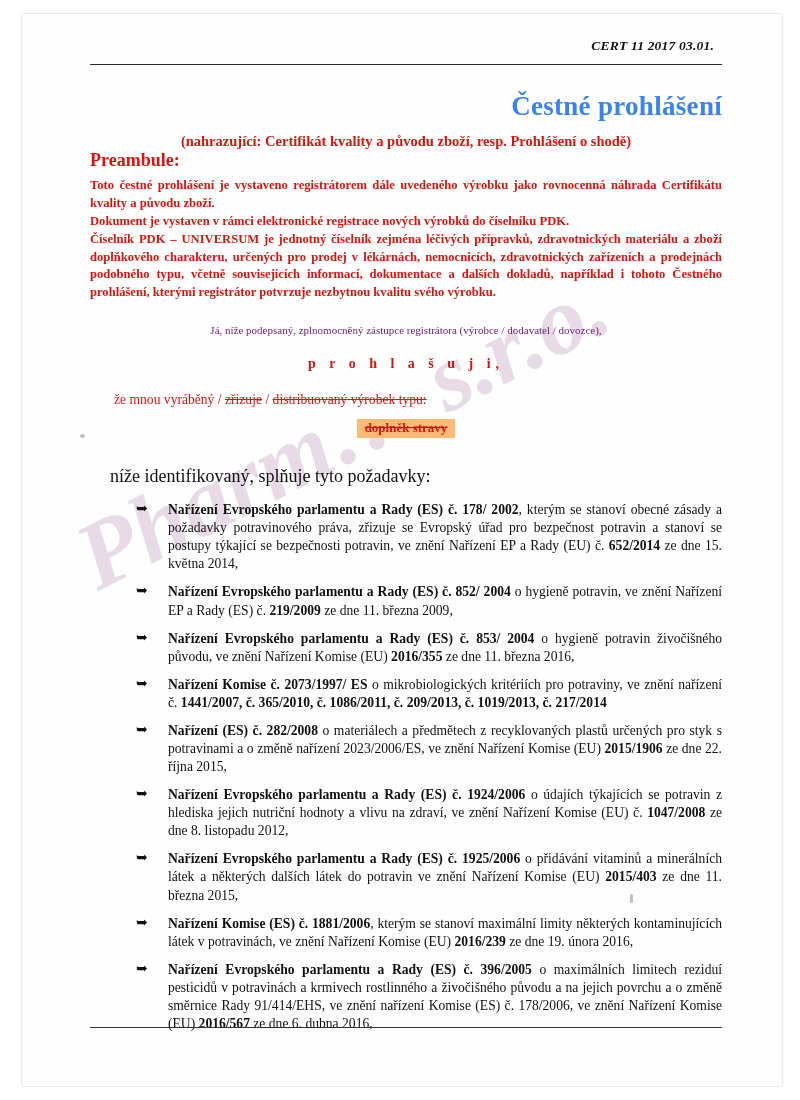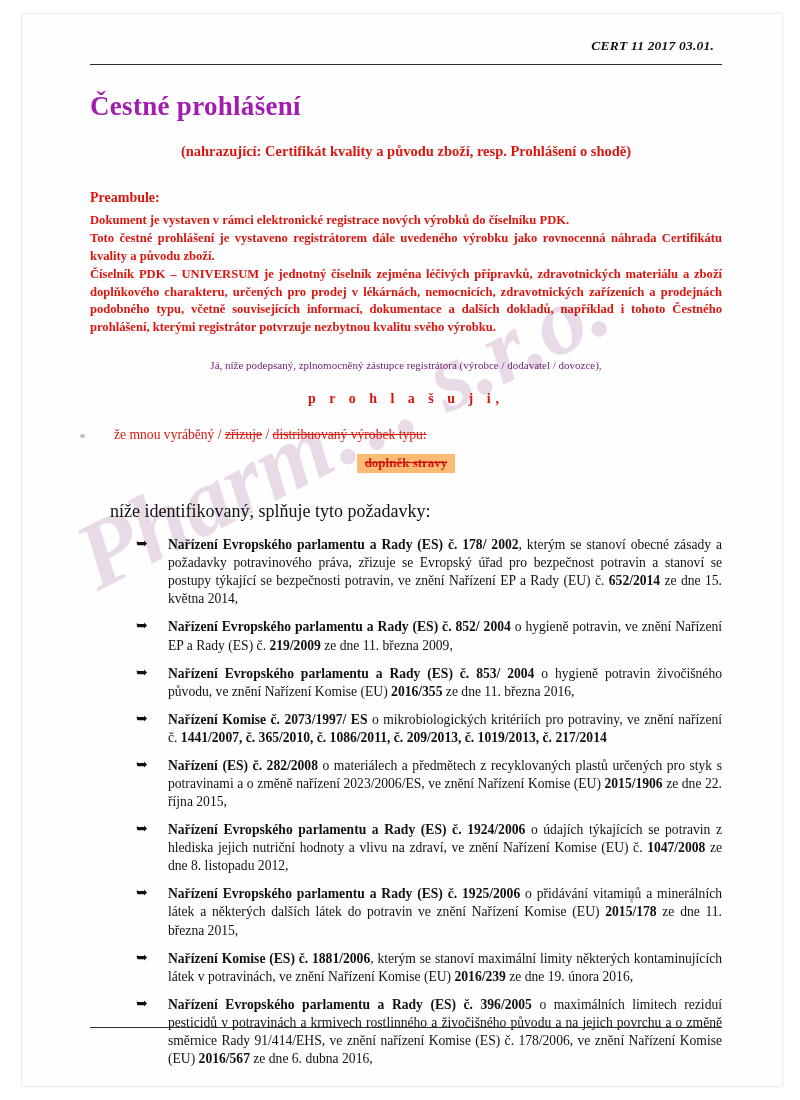--- a/index.html
+++ b/index.html
@@ -40,39 +40,38 @@
     font-style: italic;
     font-size: 13.5px;
     letter-spacing: 0.2px;
     padding-right: 8px;
   }
   .rule {
     border-top: 1px solid #2b2b2b;
     margin-top: 10px;
   }
   .title {
-    text-align: left;
-    color: #a21caf;
+    text-align: right;
+    color: #3b82f6;
     font-weight: bold;
     font-size: 27px;
     margin-top: 26px;
     letter-spacing: 0.3px;
   }
   .subtitle {
     text-align: center;
     color: #d8160f;
     font-weight: bold;
     font-size: 14.5px;
-    margin-top: 21px;
+    margin-top: 11px;
   }
   .preamble-head {
     color: #d8160f;
     font-weight: bold;
-    font-size: 14px;
-    margin-top: 30px;
+    font-size: 18px;
   }
   .preamble-body {
     color: #d8160f;
     font-weight: bold;
     font-size: 12.6px;
     line-height: 1.42;
     margin-top: 6px;
     text-align: justify;
   }
   .preamble-body p { margin: 0; }
@@ -194,22 +193,22 @@
     <div class="content">
 
       <div class="doc-code">CERT 11 2017 03.01.</div>
       <div class="rule"></div>
 
       <div class="title">Čestné prohlášení</div>
       <div class="subtitle">(nahrazující: Certifikát kvality a původu zboží, resp. Prohlášení o shodě)</div>
 
       <div class="preamble-head">Preambule:</div>
       <div class="preamble-body">
+        <p>Toto čestné prohlášení je vystaveno registrátorem dále uvedeného výrobku jako rovnocenná náhrada Certifikátu kvality a původu zboží.</p>
         <p>Dokument je vystaven v rámci elektronické registrace nových výrobků do číselníku PDK.</p>
-        <p>Toto čestné prohlášení je vystaveno registrátorem dále uvedeného výrobku jako rovnocenná náhrada Certifikátu kvality a původu zboží.</p>
         <p>Číselník PDK – UNIVERSUM je jednotný číselník zejména léčivých přípravků, zdravotnických materiálu a zboží doplňkového charakteru, určených pro prodej v lékárnách, nemocnicích, zdravotnických zařízeních a prodejnách podobného typu, včetně souvisejících informací, dokumentace a dalších dokladů, například i tohoto Čestného prohlášení, kterými registrátor potvrzuje nezbytnou kvalitu svého výrobku.</p>
       </div>
 
       <div class="decl-line">Já, níže podepsaný, zplnomocněný zástupce registrátora (výrobce / dodavatel / dovozce),</div>
       <div class="declare-word">p r o h l a š u j i,</div>
 
       <div class="product-line">
         <span>že mnou vyráběný /</span>
         <span class="strike">zřizuje</span>
         <span>/</span>
@@ -242,21 +241,21 @@
         <li>
           <span class="bullet">➥</span>
           <b>Nařízení (ES) č. 282/2008</b><span> o materiálech a předmětech z recyklovaných plastů určených pro styk s potravinami a o změně nařízení 2023/2006/ES, ve znění Nařízení Komise (EU) </span><b>2015/1906</b><span> ze dne 22. října 2015,</span>
         </li>
         <li>
           <span class="bullet">➥</span>
           <b>Nařízení Evropského parlamentu a Rady (ES) č. 1924/2006</b><span> o údajích týkajících se potravin z hlediska jejich nutriční hodnoty a vlivu na zdraví, ve znění Nařízení Komise (EU) č. </span><b>1047/2008</b><span> ze dne 8. listopadu 2012,</span>
         </li>
         <li>
           <span class="bullet">➥</span>
-          <b>Nařízení Evropského parlamentu a Rady (ES) č. 1925/2006</b><span>  o přidávání vitaminů a minerálních látek a některých dalších látek do potravin ve znění Nařízení Komise (EU) </span><b>2015/178</b><span> ze dne 11. března 2015,</span>
+          <b>Nařízení Evropského parlamentu a Rady (ES) č. 1925/2006</b><span>  o přidávání vitaminů a minerálních látek a některých dalších látek do potravin ve znění Nařízení Komise (EU) </span><b>2015/403</b><span> ze dne 11. března 2015,</span>
         </li>
         <li>
           <span class="bullet">➥</span>
           <b>Nařízení Komise (ES) č. 1881/2006</b><span>, kterým se stanoví maximální limity některých kontaminujících látek v potravinách, ve znění Nařízení Komise (EU) </span><b>2016/239</b><span> ze dne 19. února 2016,</span>
         </li>
         <li>
           <span class="bullet">➥</span>
           <b>Nařízení Evropského parlamentu a Rady (ES) č. 396/2005</b><span> o maximálních limitech reziduí pesticidů v potravinách a krmivech rostlinného a živočišného původu a na jejich povrchu a o změně směrnice Rady 91/414/EHS, ve znění nařízení Komise (ES) č. 178/2006, ve znění Nařízení Komise (EU) </span><b>2016/567</b><span> ze dne 6. dubna 2016,</span>
         </li>
       </ul>

